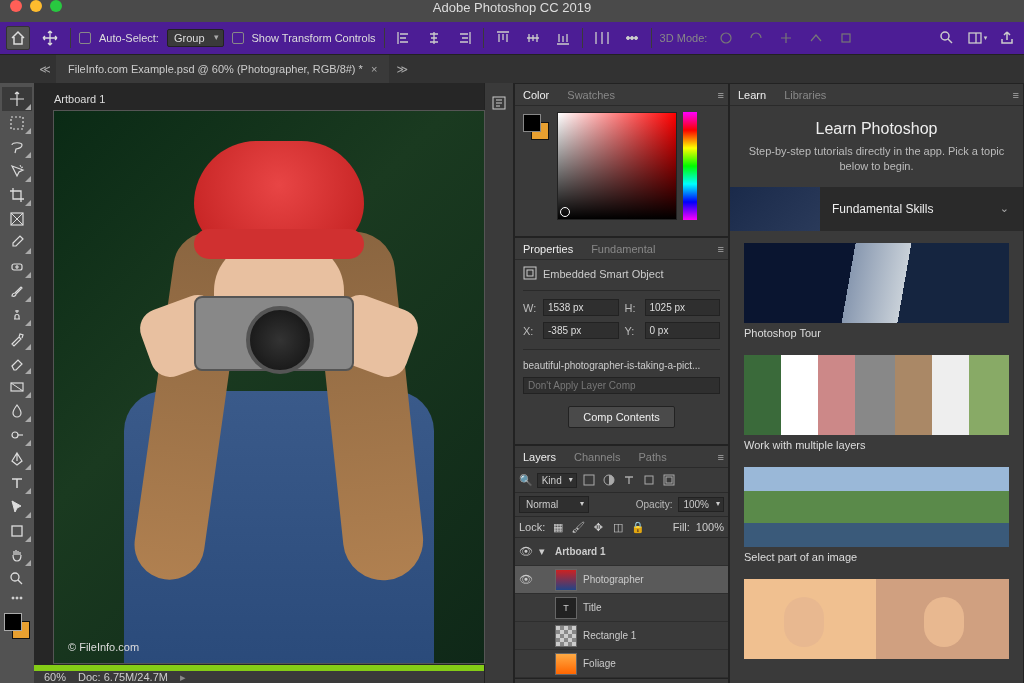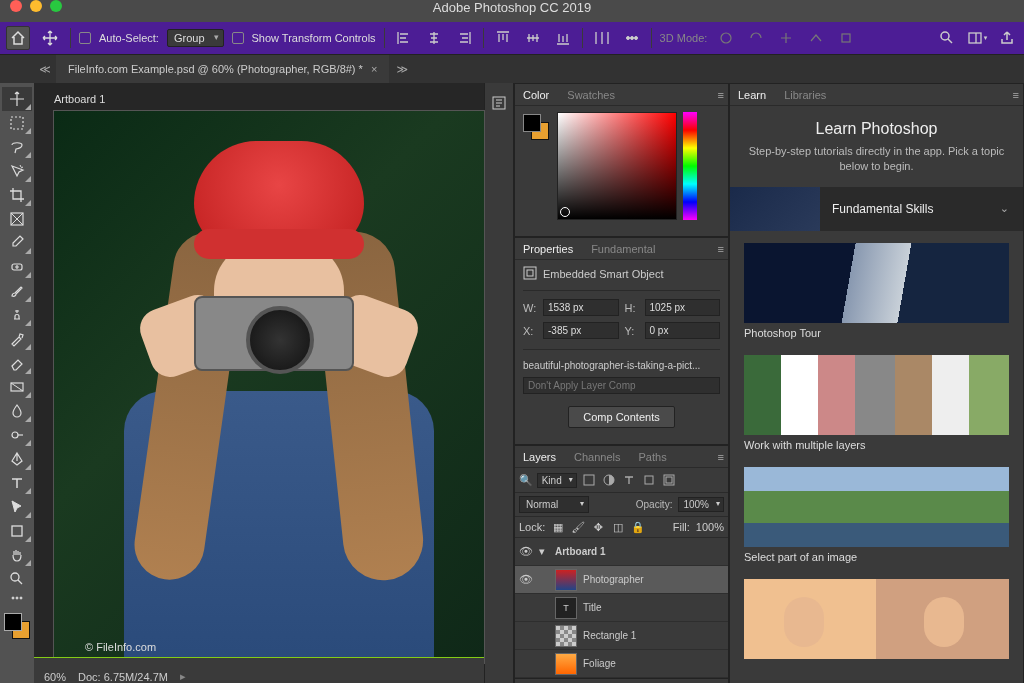--- a/index.html
+++ b/index.html
@@ -38,22 +38,22 @@
 .beanie { position:absolute; left:140px; top:30px; width:170px; height:110px; background: radial-gradient(circle at 50% 40%, #e84545, #c22020); border-radius: 80px 80px 60px 60px; }
 .beanie::before{content:""; position:absolute; left:0; right:0; bottom:-8px; height:30px; background:#d03030; border-radius:20px;}
 .face { position:absolute; left:160px; top:130px; width:130px; height:110px; background:#e8c0a0; border-radius:50px 50px 40px 40px; }
 .hands { position:absolute; left:90px; top:190px; width:80px; height:70px; background:#e8c0a0; border-radius:20px; transform:rotate(-20deg);}
 .hands.r { left:280px; transform:rotate(20deg);}
 .camera { position:absolute; left:140px; top:185px; width:160px; height:75px; background:#888; border-radius:8px; border:2px solid #555;}
 .camera::after{content:""; position:absolute; left:50px; top:8px; width:60px; height:60px; border-radius:50%; background:radial-gradient(circle,#333,#111); border:4px solid #555;}
 .hair { position:absolute; left:100px; top:120px; width:70px; height:350px; background:linear-gradient(#8a6540,#b08050); border-radius:40px; transform:rotate(8deg);}
 .hair.r{left:275px; transform:rotate(-6deg); width:80px;}
 .jacket { position:absolute; left:70px; top:280px; width:310px; height:280px; background:linear-gradient(#3a5a8a,#2a4a7a); border-radius:40px 40px 0 0;}
-.watermark { position:absolute; left:31px; bottom:10px; color:#ddd; font-size:11px; }
-.canvas-footer { position:absolute; left:0; bottom:0; right:0; height:26px; background:#3a3a3a; display:flex; align-items:flex-end; padding:0 10px; gap:12px; font-size:10px; border-top:1px solid #84cc16;}
+.watermark { position:absolute; left:14px; bottom:10px; color:#ddd; font-size:11px; }
+.canvas-footer { position:absolute; left:0; bottom:0; right:0; height:18px; background:#3a3a3a; display:flex; align-items:flex-start; padding:0 10px; gap:12px; font-size:10px; border-top:6px solid #84cc16;}
 .canvas-footer .arrow{color:#888;}
 .panels { display:flex; }
 .dock-strip { width:30px; background:#3a3a3a; border-left:1px solid #222; border-right:1px solid #222; padding-top:6px;}
 .dock-icon{width:24px;height:24px;margin:2px auto;display:flex;align-items:center;justify-content:center;}
 .middle-col { width: 215px; display:flex; flex-direction:column; }
 .right-col { width: 295px; background:#323232; display:flex; flex-direction:column;}
 .panel { background:#3a3a3a; border:1px solid #222; margin:0; }
 .panel-tabs { display:flex; align-items:center; height:22px; padding:0 4px; border-bottom:1px solid #2a2a2a; gap:10px;}
 .panel-tab { color:#888; padding:3px 4px; }
 .panel-tab.active { color:#eee; }

